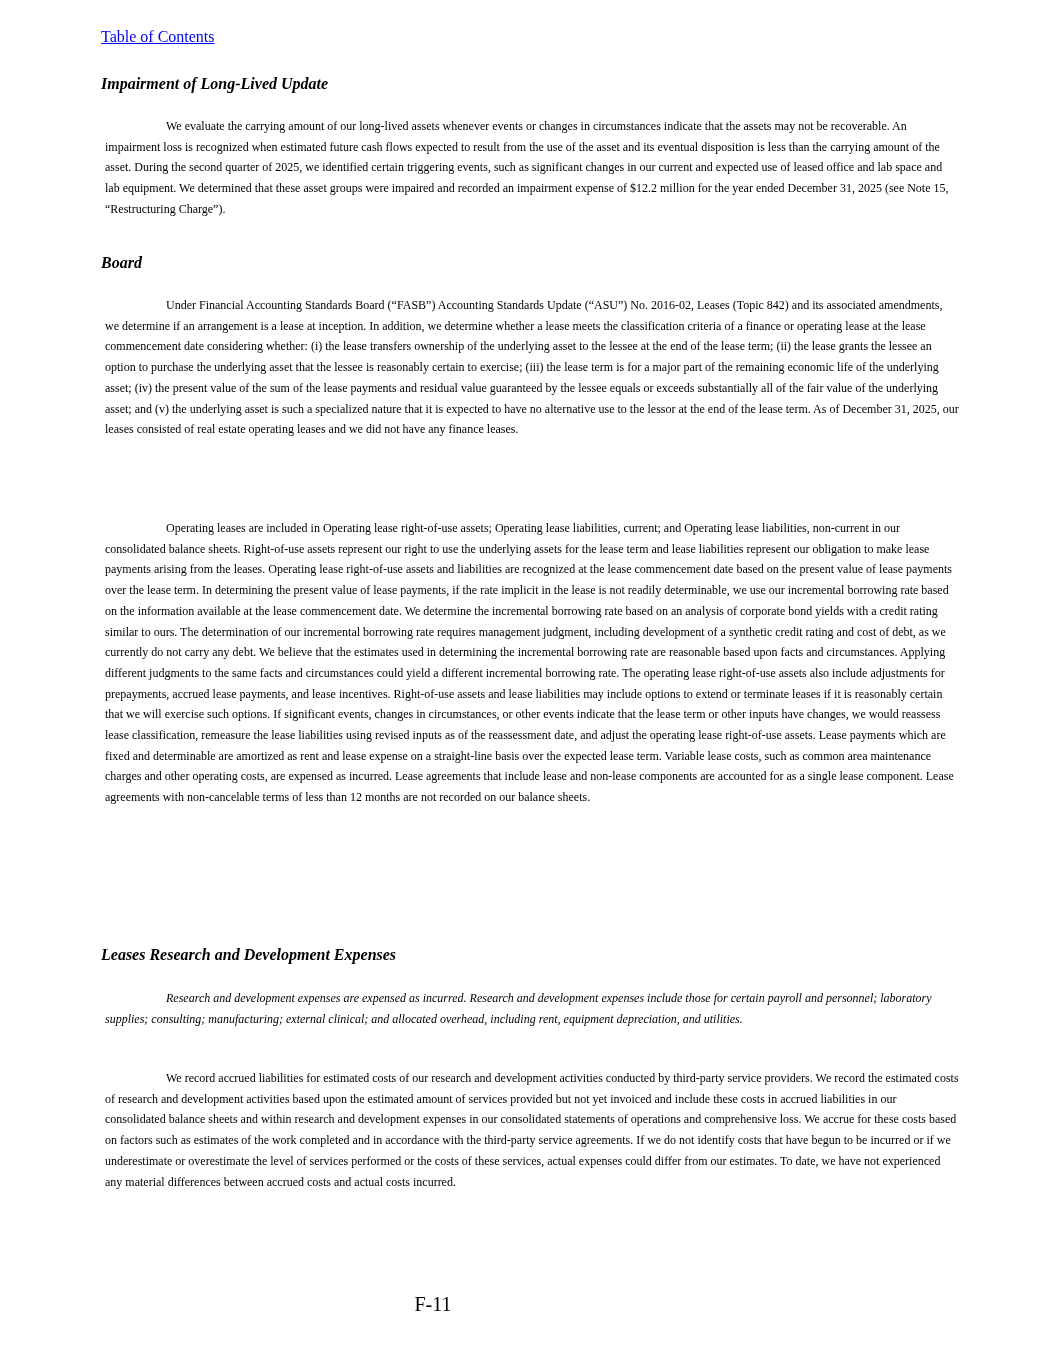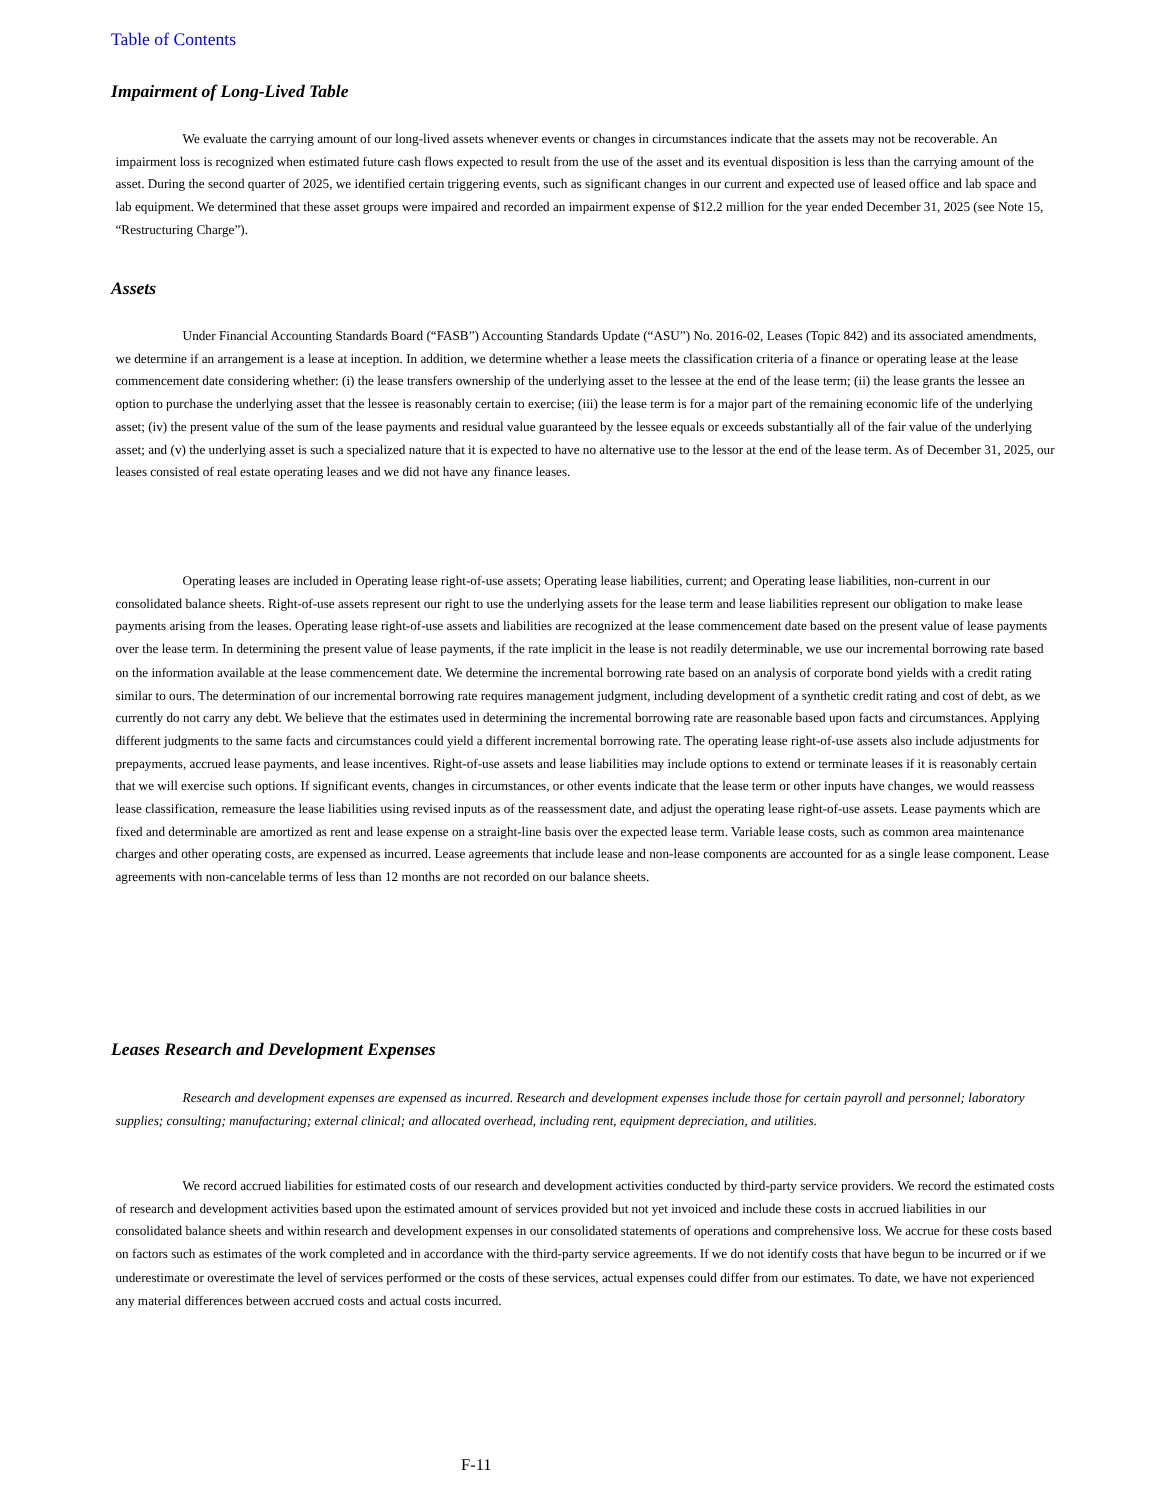--- a/index.html
+++ b/index.html
@@ -1,36 +1,36 @@
 <!DOCTYPE html>
 <html><head>
 <meta charset="utf-8">
 <style>
   html, body { margin: 0; padding: 0; background: #ffffff; }
   body { width: 1055px; height: 1365px; position: relative; overflow: hidden;
          font-family: "Liberation Serif", "DejaVu Serif", serif; color: #000; }
   .toc { position: absolute; left: 101px; top: 27px; font-size: 16px; color: #0000ee;
-         line-height: 20px; cursor: pointer; }
+         text-decoration: underline; line-height: 20px; cursor: pointer; }
   .heading { position: absolute; left: 101px; font-size: 16px; font-style: italic;
              font-weight: bold; line-height: 20px; margin: 0; }
   .para { position: absolute; left: 101px; width: 854px; font-size: 12px;
           line-height: 20.7px; margin: 4px; text-align: left; }
   .para .indent { display: inline-block; width: 61px; }
-  .footer { position: absolute; left: 0; width: 866px; top: 1322px; text-align: center;
-            font-size: 15px; line-height: 20px; }
+  .footer { position: absolute; left: 0; width: 866px; top: 1294px; text-align: center;
+            font-size: 20px; line-height: 20px; }
 </style>
 </head>
 <body>
 
 <a class="toc">Table of Contents</a>
 
-<h3 class="heading" style="top:74px;">Impairment of Long-Lived Table</h3>
+<h3 class="heading" style="top:74px;">Impairment of Long-Lived Update</h3>
 <p class="para" style="top:112px;"><span class="indent"></span><span>We evaluate the carrying amount of our long-lived assets whenever events or changes in circumstances indicate that the assets may not be recoverable. An impairment loss is recognized when estimated future cash flows expected to result from the use of the asset and its eventual disposition is less than the carrying amount of the asset. During the second quarter of 2025, we identified certain triggering events, such as significant changes in our current and expected use of leased office and lab space and lab equipment. We determined that these asset groups were impaired and recorded an impairment expense of $12.2 million for the year ended December 31, 2025 (see Note 15, “Restructuring Charge”).</span></p>
 
-<h3 class="heading" style="top:253px;">Assets</h3>
+<h3 class="heading" style="top:253px;">Board</h3>
 <p class="para" style="top:291px;"><span class="indent"></span><span>Under Financial Accounting Standards Board (“FASB”) Accounting Standards Update (“ASU”) No. 2016-02, Leases (Topic 842) and its associated amendments, we determine if an arrangement is a lease at inception. In addition, we determine whether a lease meets the classification criteria of a finance or operating lease at the lease commencement date considering whether: (i) the lease transfers ownership of the underlying asset to the lessee at the end of the lease term; (ii) the lease grants the lessee an option to purchase the underlying asset that the lessee is reasonably certain to exercise; (iii) the lease term is for a major part of the remaining economic life of the underlying asset; (iv) the present value of the sum of the lease payments and residual value guaranteed by the lessee equals or exceeds substantially all of the fair value of the underlying asset; and (v) the underlying asset is such a specialized nature that it is expected to have no alternative use to the lessor at the end of the lease term. As of December 31, 2025, our leases consisted of real estate operating leases and we did not have any finance leases.</span></p>
 <p class="para" style="top:514px;"><span class="indent"></span><span>Operating leases are included in Operating lease right-of-use assets; Operating lease liabilities, current; and Operating lease liabilities, non-current in our consolidated balance sheets. Right-of-use assets represent our right to use the underlying assets for the lease term and lease liabilities represent our obligation to make lease payments arising from the leases. Operating lease right-of-use assets and liabilities are recognized at the lease commencement date based on the present value of lease payments over the lease term. In determining the present value of lease payments, if the rate implicit in the lease is not readily determinable, we use our incremental borrowing rate based on the information available at the lease commencement date. We determine the incremental borrowing rate based on an analysis of corporate bond yields with a credit rating similar to ours. The determination of our incremental borrowing rate requires management judgment, including development of a synthetic credit rating and cost of debt, as we currently do not carry any debt. We believe that the estimates used in determining the incremental borrowing rate are reasonable based upon facts and circumstances. Applying different judgments to the same facts and circumstances could yield a different incremental borrowing rate. The operating lease right-of-use assets also include adjustments for prepayments, accrued lease payments, and lease incentives. Right-of-use assets and lease liabilities may include options to extend or terminate leases if it is reasonably certain that we will exercise such options. If significant events, changes in circumstances, or other events indicate that the lease term or other inputs have changes, we would reassess lease classification, remeasure the lease liabilities using revised inputs as of the reassessment date, and adjust the operating lease right-of-use assets. Lease payments which are fixed and determinable are amortized as rent and lease expense on a straight-line basis over the expected lease term. Variable lease costs, such as common area maintenance charges and other operating costs, are expensed as incurred. Lease agreements that include lease and non-lease components are accounted for as a single lease component. Lease agreements with non-cancelable terms of less than 12 months are not recorded on our balance sheets.</span></p>
 
 <h3 class="heading" style="top:945px;">Leases Research and Development Expenses</h3>
 <p class="para" style="top:984px;font-style:italic;"><span class="indent"></span><span>Research and development expenses are expensed as incurred. Research and development expenses include those for certain payroll and personnel; laboratory supplies; consulting; manufacturing; external clinical; and allocated overhead, including rent, equipment depreciation, and utilities.</span></p>
 <p class="para" style="top:1064px;"><span class="indent"></span><span>We record accrued liabilities for estimated costs of our research and development activities conducted by third-party service providers. We record the estimated costs of research and development activities based upon the estimated amount of services provided but not yet invoiced and include these costs in accrued liabilities in our consolidated balance sheets and within research and development expenses in our consolidated statements of operations and comprehensive loss. We accrue for these costs based on factors such as estimates of the work completed and in accordance with the third-party service agreements. If we do not identify costs that have begun to be incurred or if we underestimate or overestimate the level of services performed or the costs of these services, actual expenses could differ from our estimates. To date, we have not experienced any material differences between accrued costs and actual costs incurred.</span></p>
 
 <div class="footer">F-11</div>
 
 </body></html>

